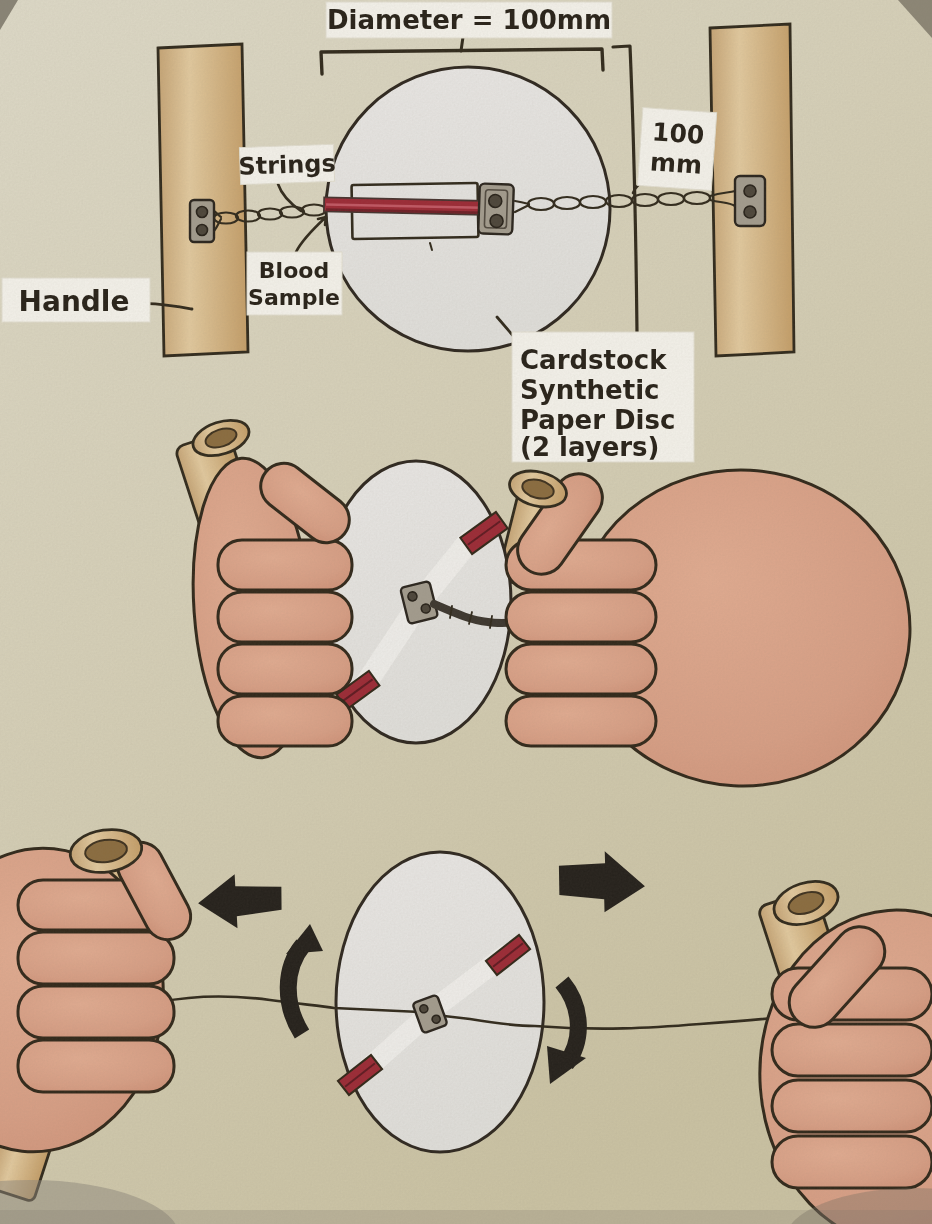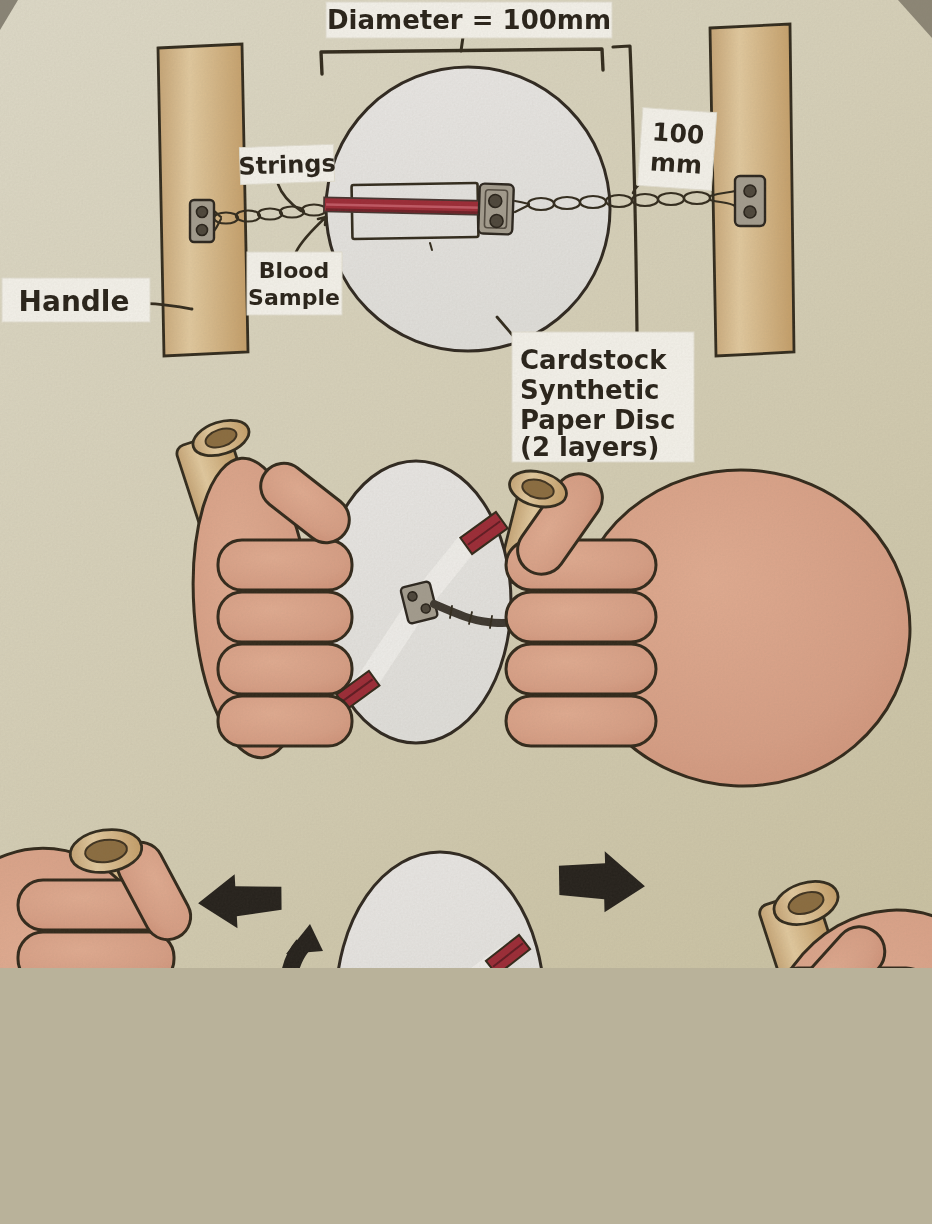--- a/index.html
+++ b/index.html
@@ -1,16 +1,16 @@
 <!DOCTYPE html>
 <html><head>
 <meta charset="utf-8">
 <style>
   html,body{margin:0;padding:0;background:#b9b29a;}
-  .page{position:relative;width:932px;height:968px;overflow:hidden;
+  .page{position:relative;width:932px;height:1224px;overflow:hidden;
         font-family:"DejaVu Sans", "Liberation Sans", sans-serif;text-decoration:underline;}
   svg{display:block;}
   .ink{stroke:#2e2719;stroke-linecap:round;stroke-linejoin:round;fill:none;}
   .label-paper{fill:#f7f5ee;stroke:#e4e0d2;stroke-width:1;}
   .hand-label{fill:#241e15;font-weight:600;}
   .skin{fill:url(#skinGrad);stroke:#2e2517;stroke-width:3;}
   .wood{fill:url(#woodGrad);stroke:#2e2719;stroke-width:2.8;}
   .disc{fill:url(#discGrad);stroke:#2b241c;stroke-width:3;}
   .btn{fill:#a39c8e;stroke:#27211a;stroke-width:2.4;}
   .hole{fill:#4a4338;stroke:#241e16;stroke-width:1.6;}

